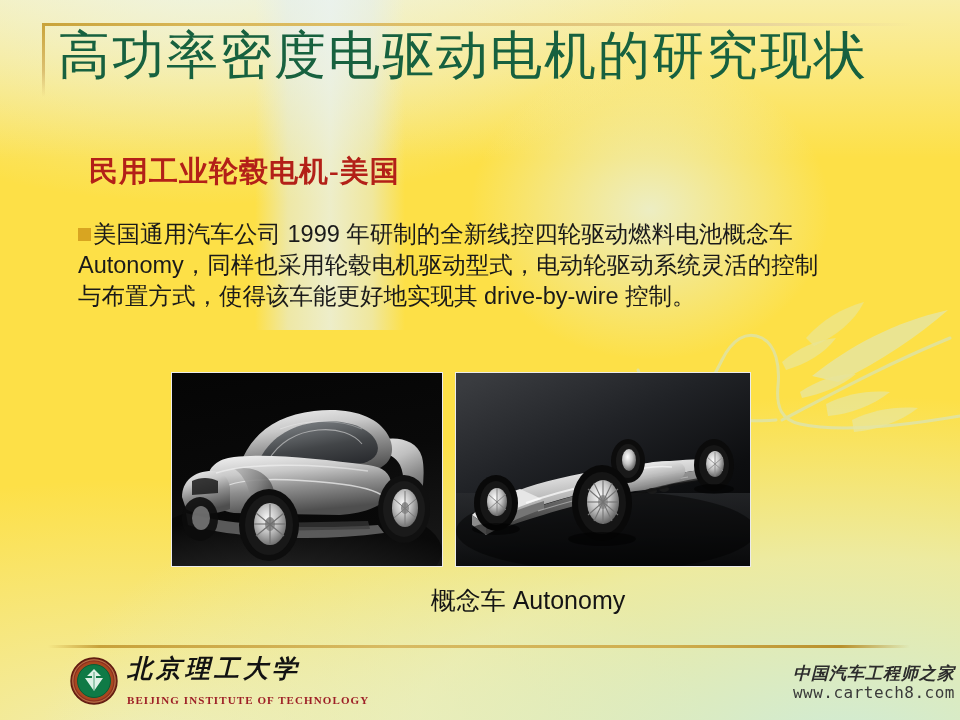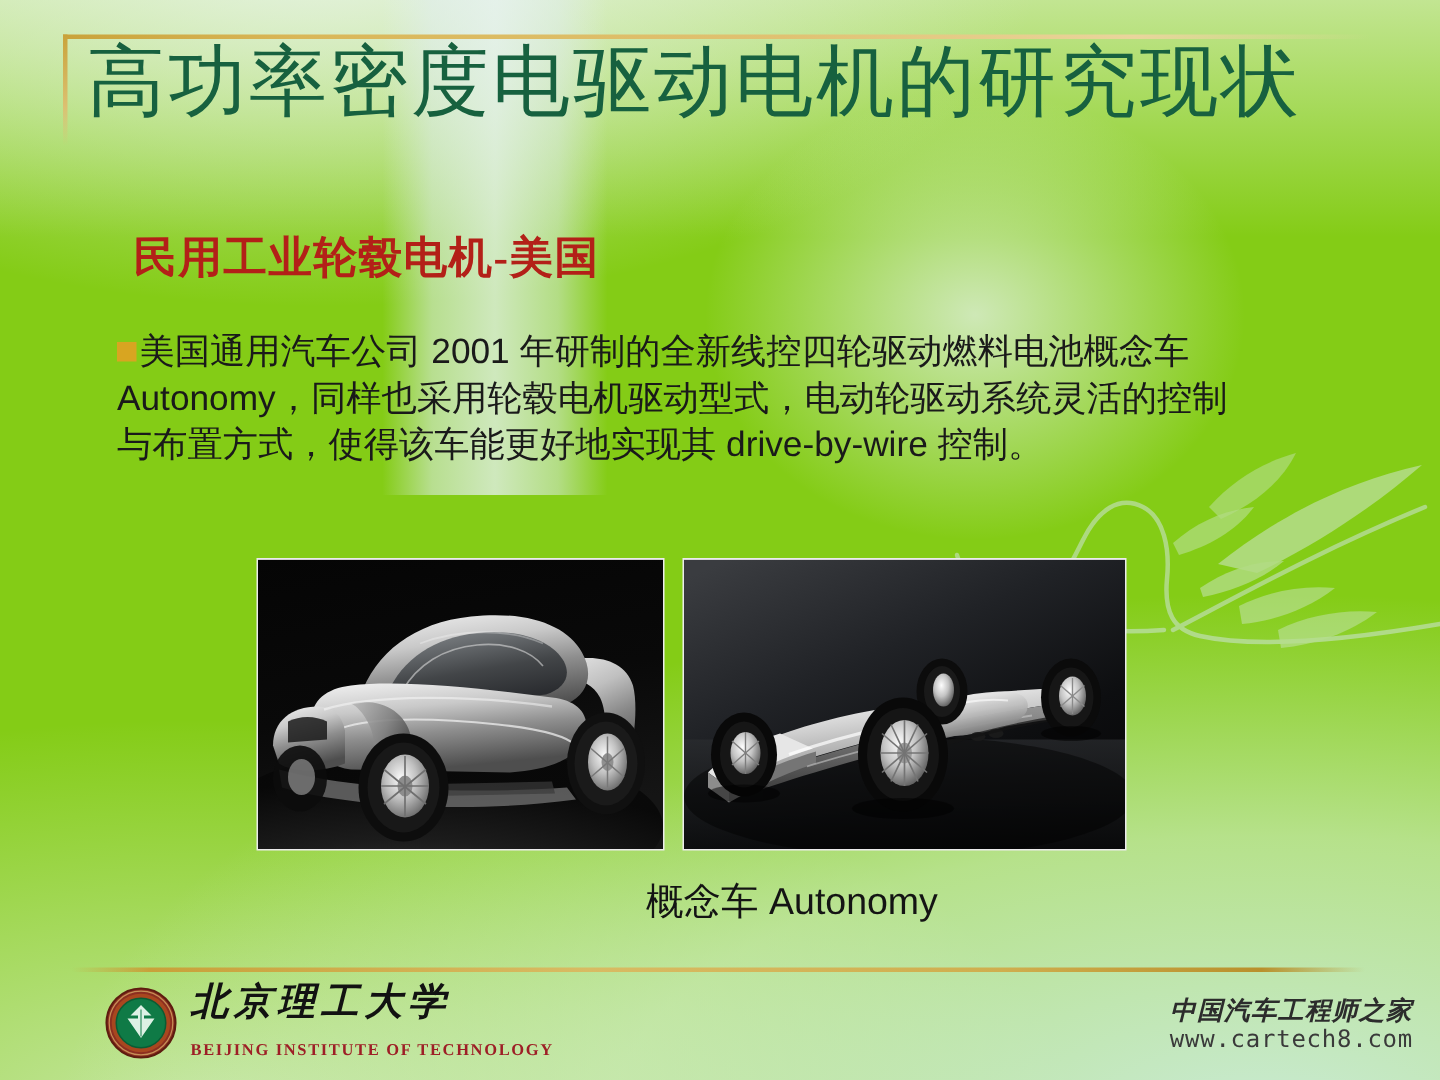--- a/index.html
+++ b/index.html
@@ -9,21 +9,21 @@
   }
   body {
     font-family: "Liberation Sans", sans-serif;
   }
 
   #slide {
     position: relative;
     width: 960px;
     height: 720px;
     overflow: hidden;
-    background: #84cc16;
+    background: #fde047;
   }
 
   
   .bg-layer {
     position: absolute;
     inset: 0;
     pointer-events: none;
   }
   .bg-tint-bottom {
     background:
@@ -172,21 +172,21 @@
     width: 862px;
     height: 3px;
     background: linear-gradient(90deg,
       rgba(201,163,58,0) 0%, #c8a13a 6%, #d8bb63 40%, #cfae4e 72%, #b9902c 92%, rgba(185,144,44,0) 100%);
   }
   .footer-brand {
     position: absolute;
     left: 70px;
     top: 656px;
     display: flex;
-    align-items: flex-end;
+    align-items: center;
     gap: 9px;
   }
   .brand-emblem { width: 48px; height: 48px; display: block; }
   .brand-text { line-height: 1; }
   .brand-cn {
     font-family: "Liberation Serif", "DejaVu Serif", serif;
     font-size: 25px;
     font-weight: bold;
     font-style: italic;
     color: #121212;
@@ -197,23 +197,23 @@
     font-family: "Liberation Serif", "DejaVu Serif", serif;
     font-size: 11px;
     font-weight: bold;
     color: #9d1f26;
     letter-spacing: 1.1px;
     white-space: nowrap;
   }
 
   .site-watermark {
     position: absolute;
-    right: 18px;
+    right: 5px;
     top: 664px;
-    text-align: right;
+    text-align: left;
     line-height: 1.18;
   }
   .site-cn {
     font-family: "Liberation Serif", "DejaVu Serif", serif;
     font-size: 17px;
     font-weight: bold;
     font-style: italic;
     color: #2c2c2c;
     letter-spacing: 1px;
     white-space: nowrap;
@@ -256,21 +256,21 @@
   </svg>
 
   <div class="title-rule-top"></div>
   <div class="title-rule-left"></div>
 
   <div class="slide-title">高功率密度电驱动电机的研究现状</div>
 
   <div class="subheading">民用工业轮毂电机-美国</div>
 
   <div class="body-block">
-    <span class="bullet-square"></span><span>美国通用汽车公司 2001 年研制的全新线控四轮驱动燃料电池概念车 Autonomy，同样也采用轮毂电机驱动型式，电动轮驱动系统灵活的控制与布置方式，使得该车能更好地实现其 drive-by-wire 控制。</span>
+    <span class="bullet-square"></span><span>美国通用汽车公司 1999 年研制的全新线控四轮驱动燃料电池概念车 Autonomy，同样也采用轮毂电机驱动型式，电动轮驱动系统灵活的控制与布置方式，使得该车能更好地实现其 drive-by-wire 控制。</span>
   </div>
 
   <div class="picture-row">
 
     <div class="photo photo-left">
       <svg class="photo-canvas" viewBox="0 0 270 193" preserveAspectRatio="none">
         <defs>
           <linearGradient id="bgL" x1="0" y1="0" x2="0.25" y2="1">
             <stop offset="0%" stop-color="#050505"></stop>
             <stop offset="55%" stop-color="#090909"></stop>

